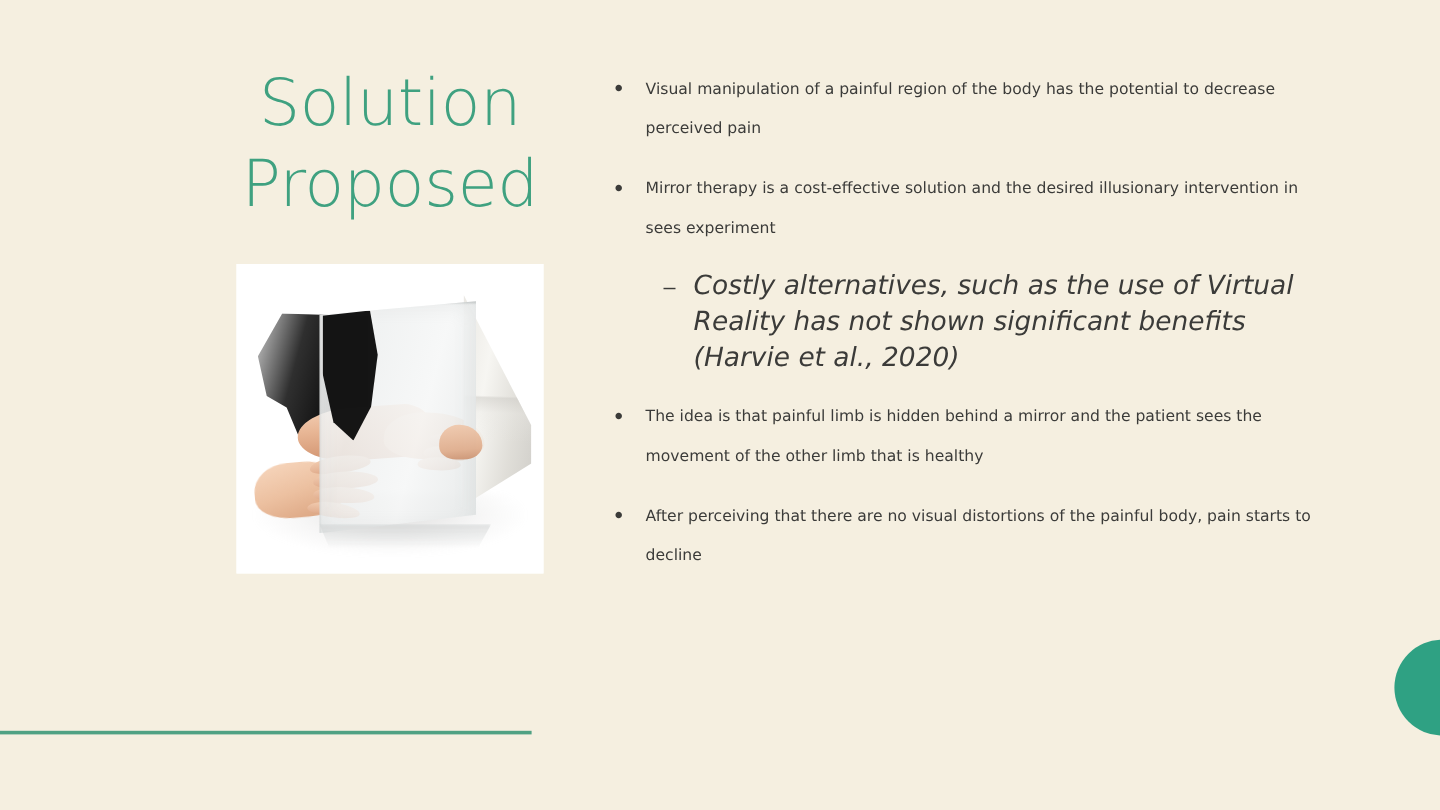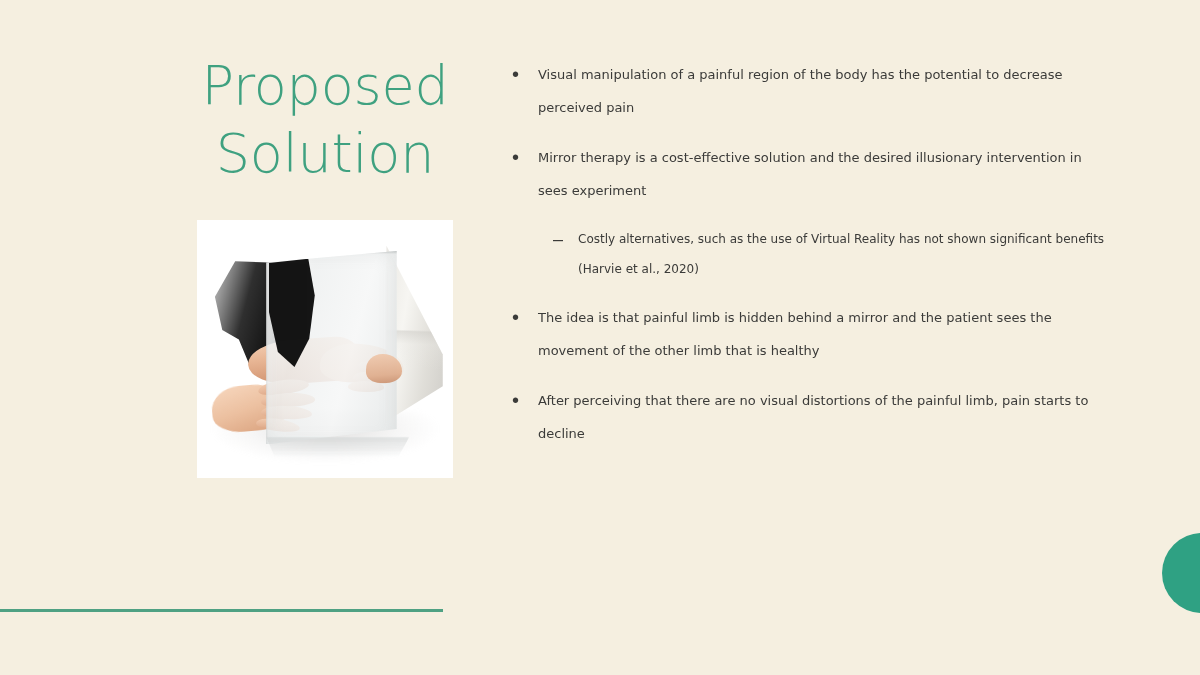--- a/index.html
+++ b/index.html
@@ -245,22 +245,23 @@
   .sub-row {
     margin-left: 41px;
     margin-bottom: 17px;
   }
   .sub-row .bullet-marker {
     width: 25px;
     font-size: 18px;
     line-height: 30px;
   }
   .sub-row .bullet-text {
-    font-size: 12px;
+    font-size: 22px;
     line-height: 30px;
+    font-style: italic;
   }
 
   
   #accent-rule {
     position: absolute;
     left: 0px;
     top: 609px;
     width: 443px;
     height: 3px;
     background: #4FA183;
@@ -274,22 +275,22 @@
     border-radius: 50%;
     background: #2FA183;
   }
 </style>
 </head>
 <body>
 
 <div id="slide">
 
   <div id="title-block">
+    <span class="title-line">Solution</span>
     <span class="title-line">Proposed</span>
-    <span class="title-line">Solution</span>
   </div>
 
   <div id="picture-frame">
     <div class="photo-stage">
       <div class="table-shadow"></div>
       <div class="sleeve"></div>
       <div class="sleeve-fade"></div>
       <div class="forearm"></div>
       <div class="hand-upper"></div>
       <div class="finger f-u1"></div>
@@ -327,21 +328,21 @@
       <span class="bullet-text">Costly alternatives, such as the use of Virtual Reality has not shown significant benefits (Harvie et al., 2020)</span>
     </div>
 
     <div class="bullet-row">
       <span class="bullet-marker">•</span>
       <span class="bullet-text">The idea is that painful limb is hidden behind a mirror and the patient sees the movement of the other limb that is healthy</span>
     </div>
 
     <div class="bullet-row">
       <span class="bullet-marker">•</span>
-      <span class="bullet-text">After perceiving that there are no visual distortions of the painful limb, pain starts to decline</span>
+      <span class="bullet-text">After perceiving that there are no visual distortions of the painful body, pain starts to decline</span>
     </div>
 
   </div>
 
   <div id="accent-rule"></div>
   <div id="accent-circle"></div>
 
 </div>
 
 </body></html>

